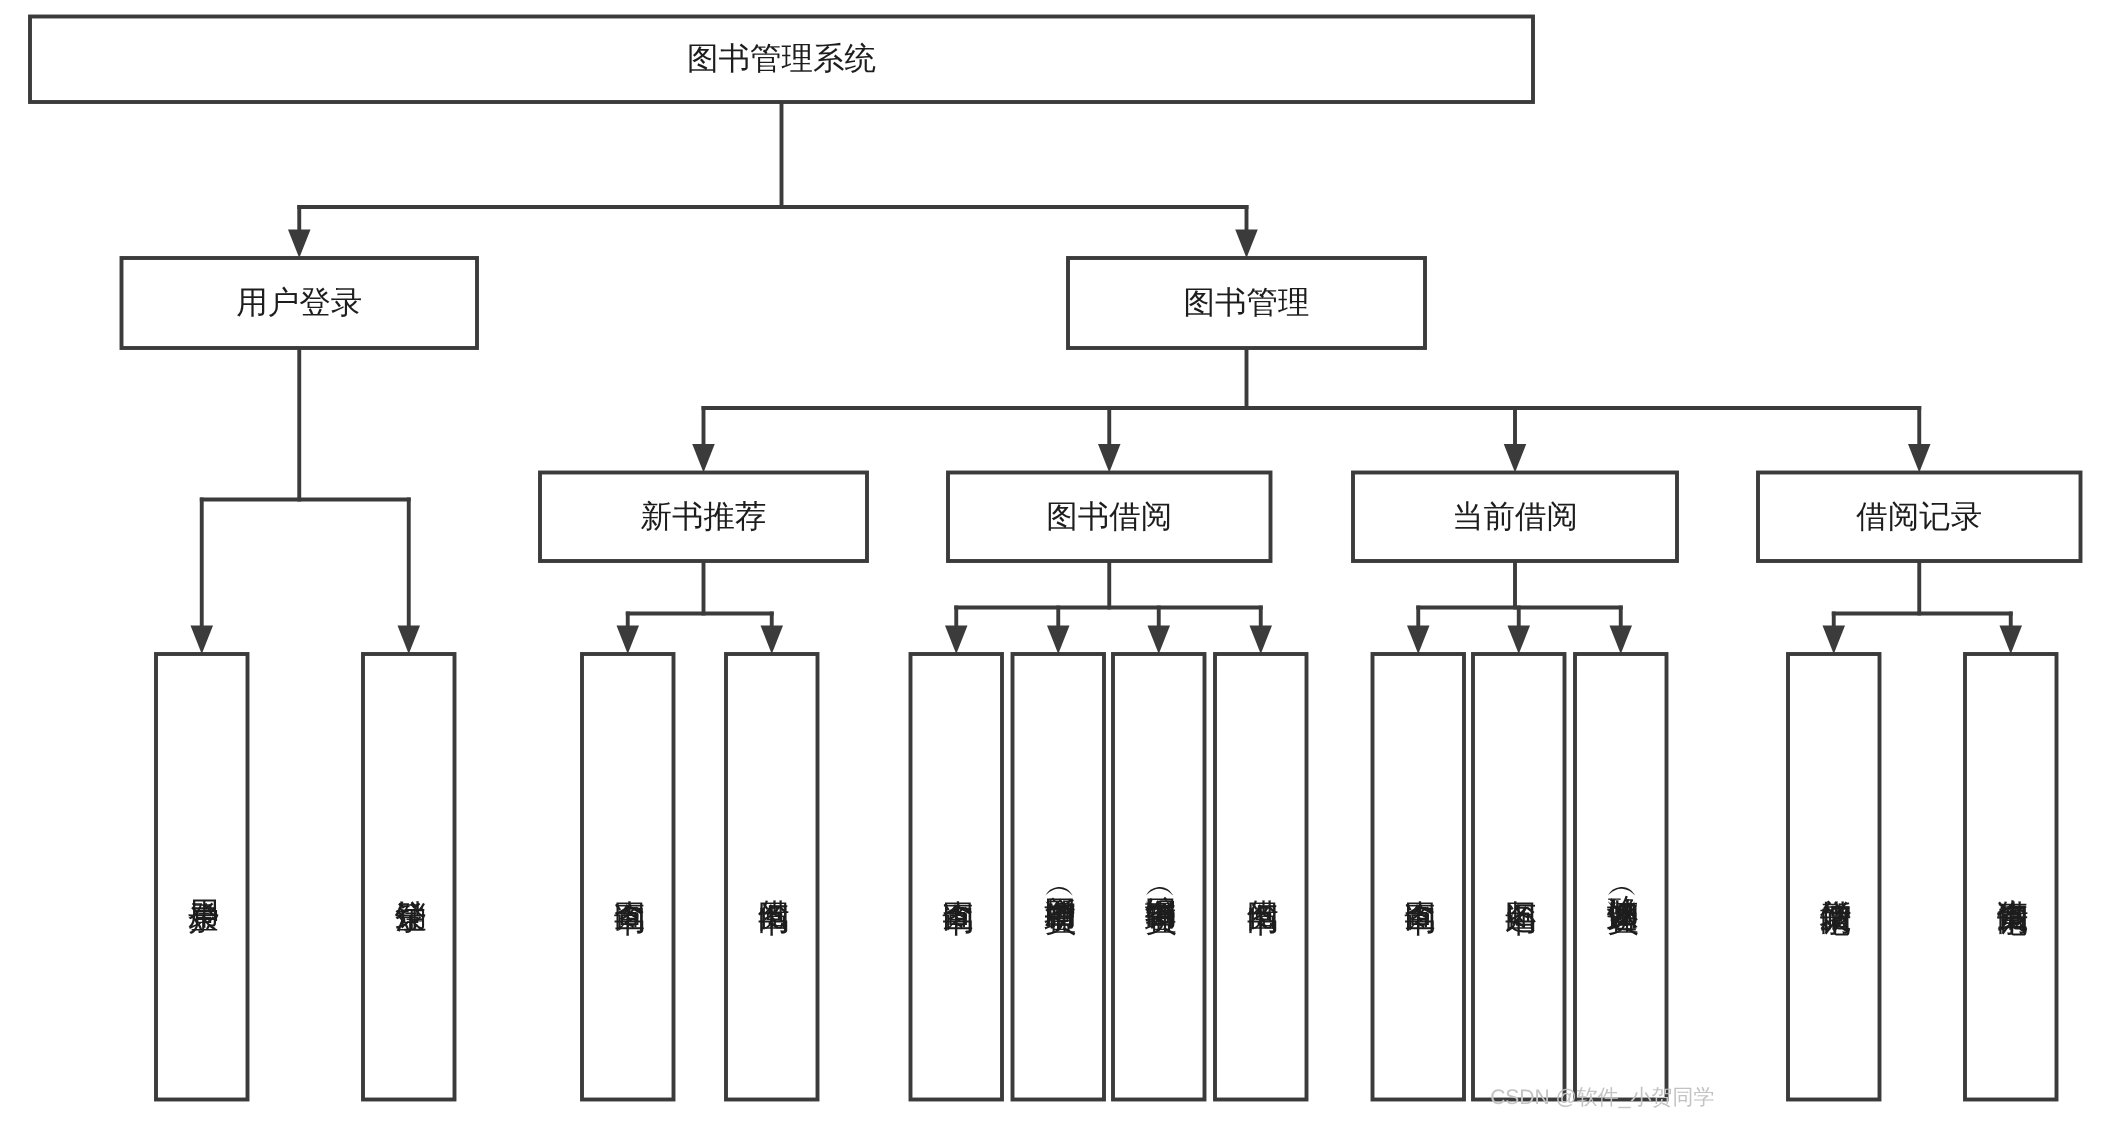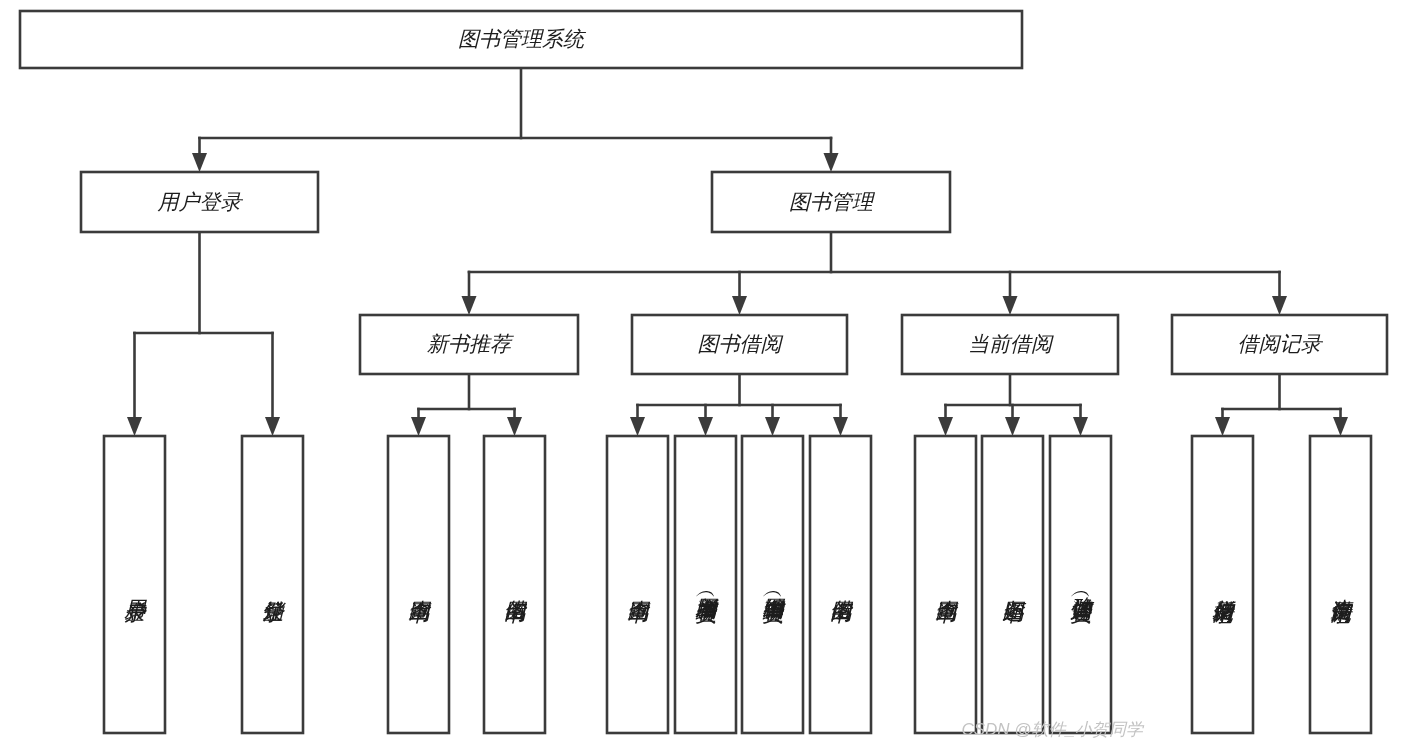--- a/index.html
+++ b/index.html
@@ -1,21 +1,21 @@
 <!DOCTYPE html>
 <html><head>
 <meta charset="utf-8">
 <title>图书管理系统 功能结构图</title>
 <style>
   html,body{margin:0;padding:0;background:#ffffff;}
   body{
     font-family:"Liberation Sans","DejaVu Sans",sans-serif;
     width:1405px;height:747px;overflow:hidden;position:relative;
   }
-  #diagram-root{position:relative;width:1151px;height:747px;background:#fff;font-style:italic;}
+  #diagram-root{position:relative;width:1151px;height:747px;background:#fff;}
   svg#tree{position:absolute;left:0;top:0;width:1405px;height:747px;}
   .node-box{
     fill:#ffffff;stroke:#3b3b3b;stroke-width:2.6;
   }
   .edge{
     stroke:#3b3b3b;stroke-width:2.6;fill:none;stroke-linecap:square;
   }
   .arrow-head{fill:#3b3b3b;stroke:none;}
   .node-label-h{
     font-size:21px;fill:#1d1d1d;
@@ -28,21 +28,21 @@
     writing-mode:vertical-rl;text-orientation:upright;
     white-space:nowrap;letter-spacing:1px;
     display:flex;align-items:flex-start;justify-content:center;
   }
   .leaf-label-wrap{
     position:absolute;display:flex;align-items:center;justify-content:center;
     pointer-events:none;
   }
   #watermark{
     position:absolute;right:8px;bottom:6px;
-    font-size:17px;color:#c3c3c3;
+    font-size:14px;color:#c3c3c3;
     font-family:"Liberation Sans","DejaVu Sans",sans-serif;
     white-space:nowrap;user-select:none;
   }
 </style>
 </head>
 <body>
 
 <div id="diagram-root">
   <svg id="tree" viewBox="0 0 1405 747" xmlns="http://www.w3.org/2000/svg">
     <g id="edges-layer">

